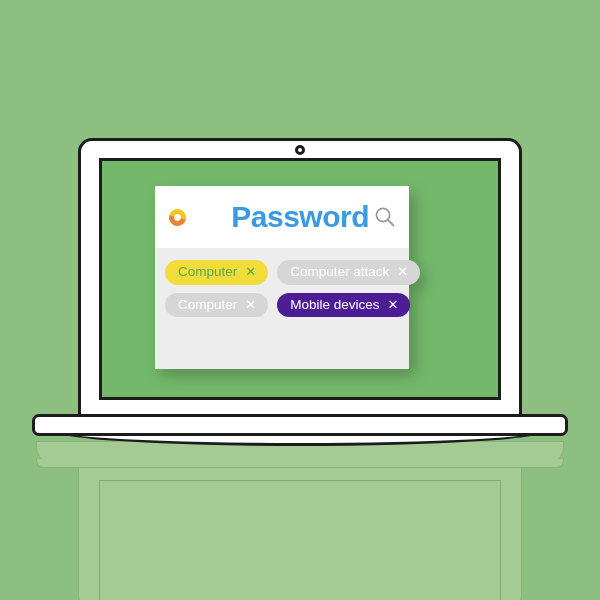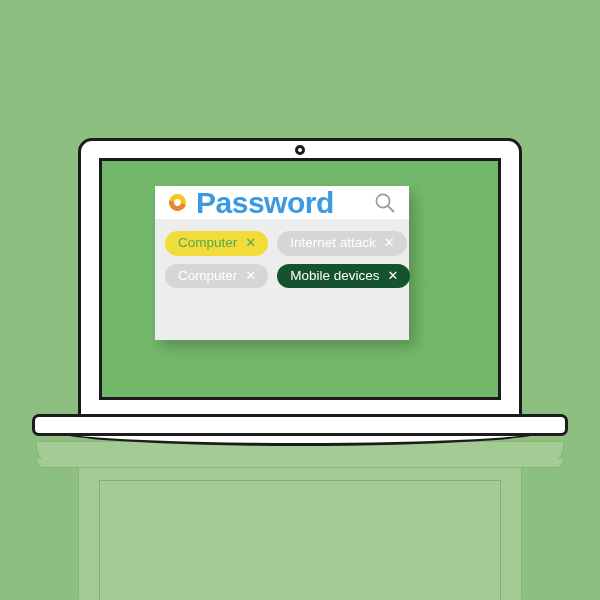--- a/index.html
+++ b/index.html
@@ -163,25 +163,26 @@
     position: absolute;
     left: 155px;
     top: 186px;
     width: 254px;
     z-index: 6;
     filter: drop-shadow(6px 7px 7px rgba(0,0,0,0.22));
   }
   .search-bar {
     position: relative;
     background: #ffffff;
-    height: 33px;
+    height: 62px;
     display: flex;
     align-items: center;
     padding: 0 12px 0 14px;
     box-sizing: border-box;
+    text-align: right;
   }
   .logo-ring {
     width: 17px;
     height: 17px;
     border-radius: 50%;
     border: 5px solid #f5c518;
     box-sizing: border-box;
     background: #ffffff;
     flex: 0 0 auto;
     position: relative;
@@ -239,21 +240,21 @@
     white-space: nowrap;
   }
   .tag .tag-x {
     font-size: 13px;
     line-height: 1;
   }
   .tag-yellow { background: #f2dc3c; color: #5aa84f; text-align: right; }
   .tag-yellow .tag-x { color: #5aa84f; }
   .tag-gray   { background: #d6d6d6; color: #ffffff; }
   .tag-gray .tag-x { color: #ffffff; }
-  .tag-blue   { background: #14532d; color: #ffffff; }
+  .tag-blue   { background: #4c1d95; color: #ffffff; }
   .tag-blue .tag-x { color: #ffffff; }
 </style>
 </head>
 <body>
 
 <div id="scene">
 
   <div class="reflection-wrap">
     <div class="refl-base-top"></div>
     <div class="refl-base"></div>
@@ -283,21 +284,21 @@
       </div>
 
       <div class="tag-panel">
 
         <div class="tag-row">
           <span class="tag tag-yellow">
             <span>Computer</span>
             <span class="tag-x">✕</span>
           </span>
           <span class="tag tag-gray">
-            <span>Internet attack</span>
+            <span>Computer attack</span>
             <span class="tag-x">✕</span>
           </span>
         </div>
 
         <div class="tag-row">
           <span class="tag tag-gray">
             <span>Computer</span>
             <span class="tag-x">✕</span>
           </span>
           <span class="tag tag-blue">

